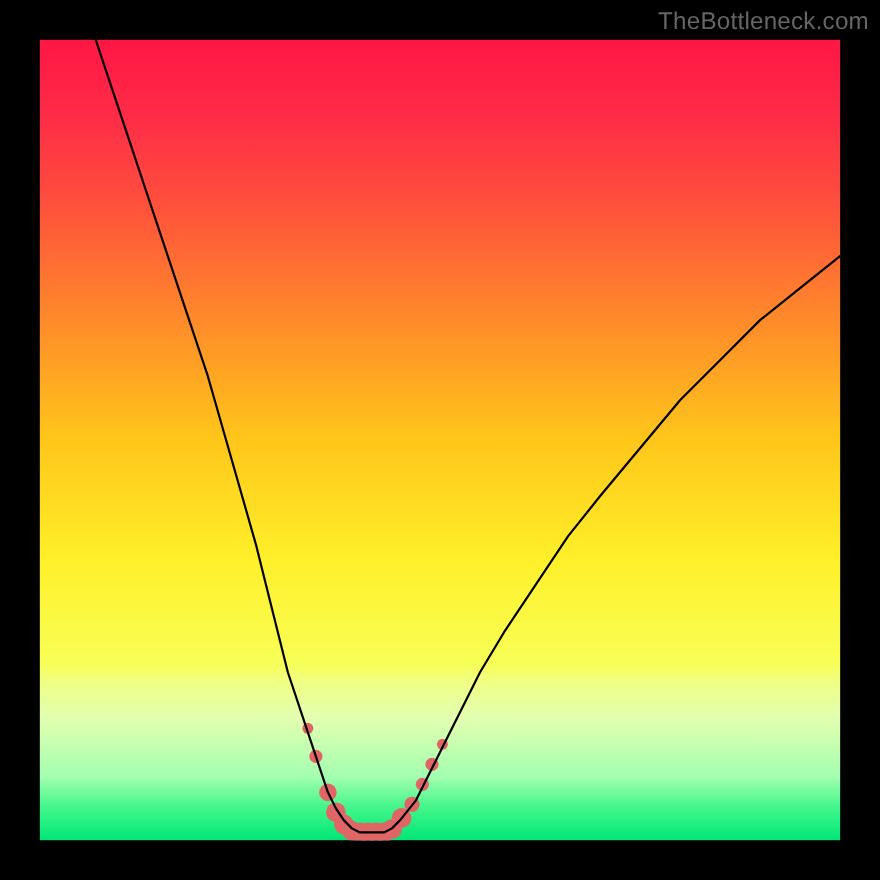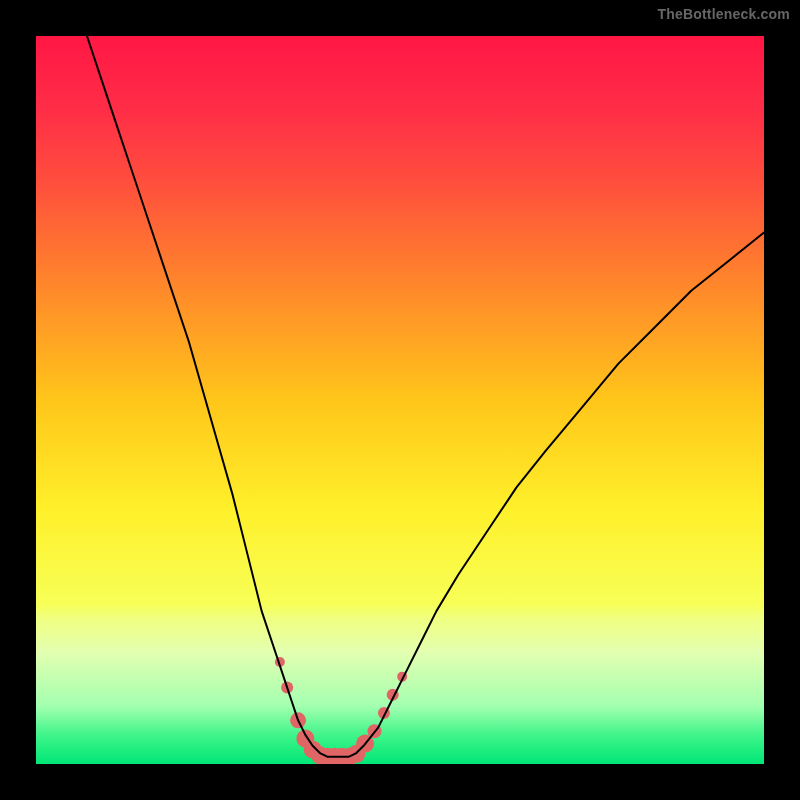--- a/index.html
+++ b/index.html
@@ -24,22 +24,22 @@
     left: 36px;
     top: 36px;
     width: 728px;
     height: 728px;
   }
   .watermark {
     position: absolute;
     top: 6px;
     right: 10px;
     color: #666;
-    font-size: 14px;
-    font-weight: 700;
+    font-size: 22px;
+    font-weight: 400;
     letter-spacing: 0.2px;
     user-select: none;
   }
 </style>
 </head>
 <body>
 
 <div class="frame">
   <div class="watermark">TheBottleneck.com</div>
 

